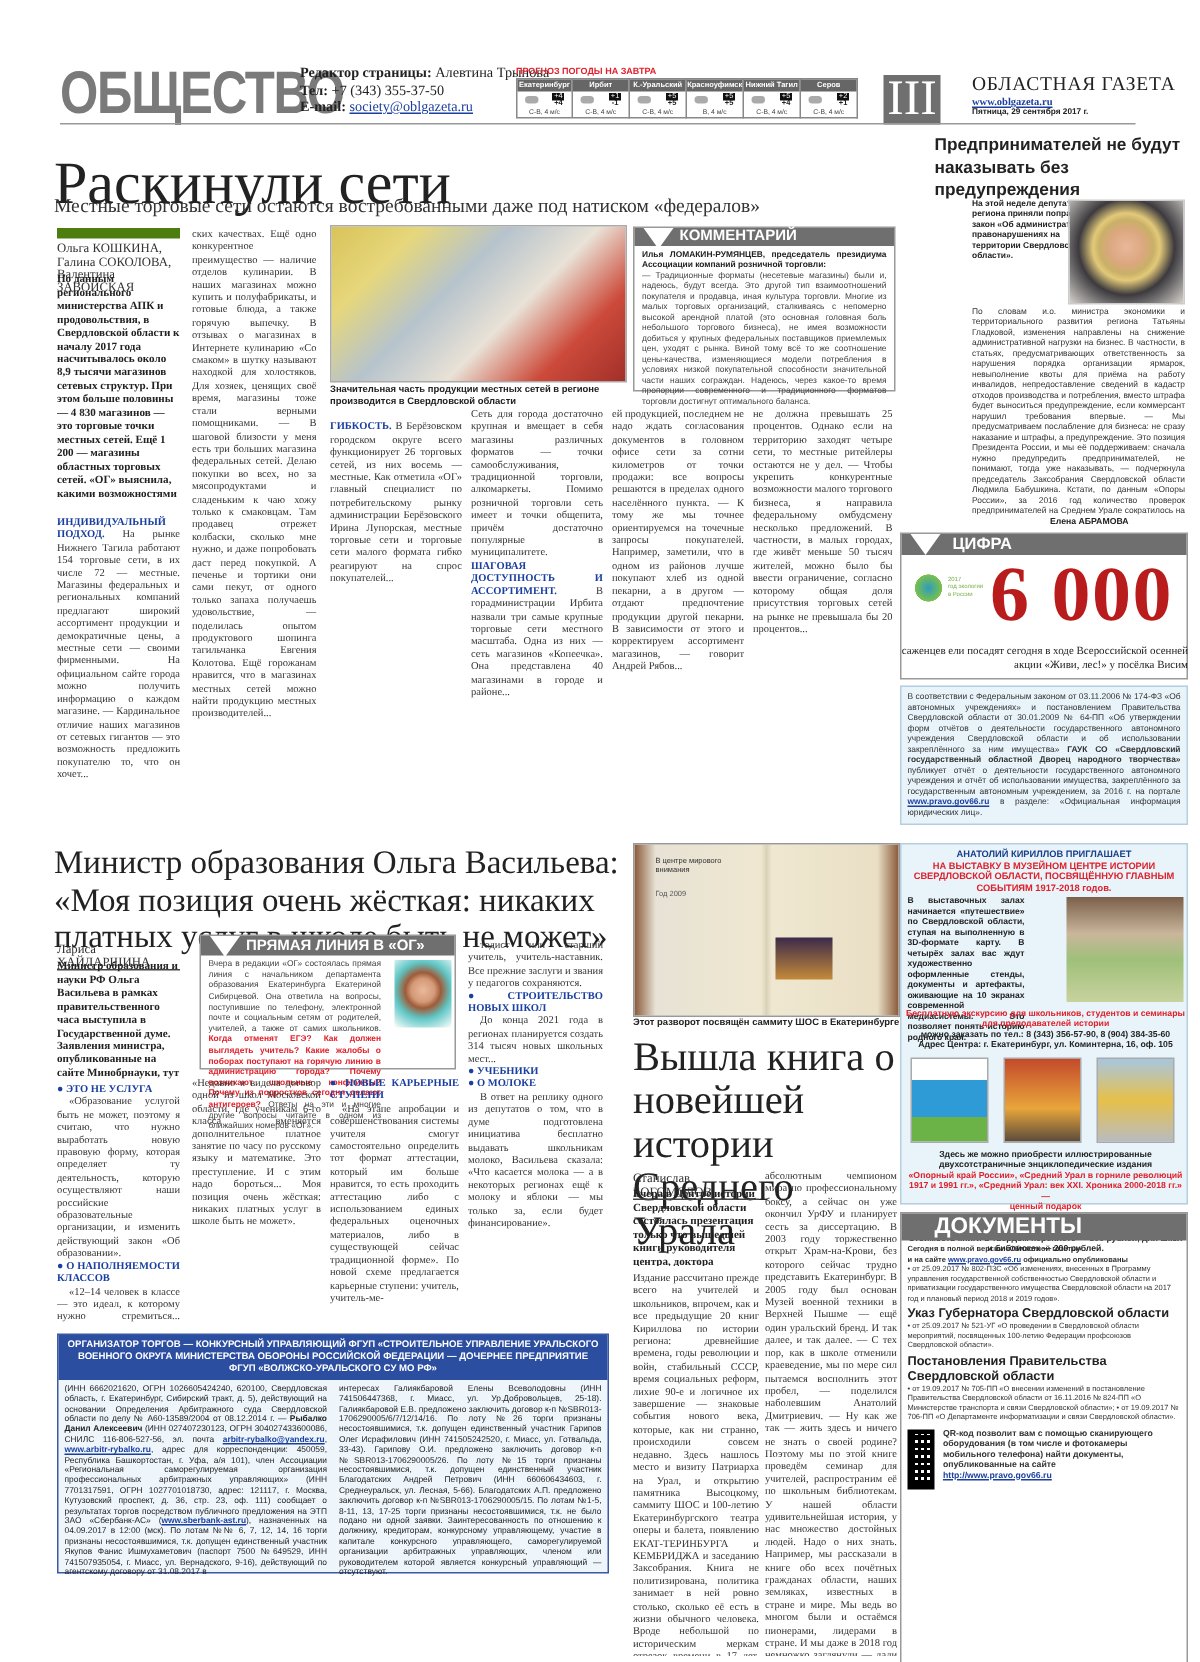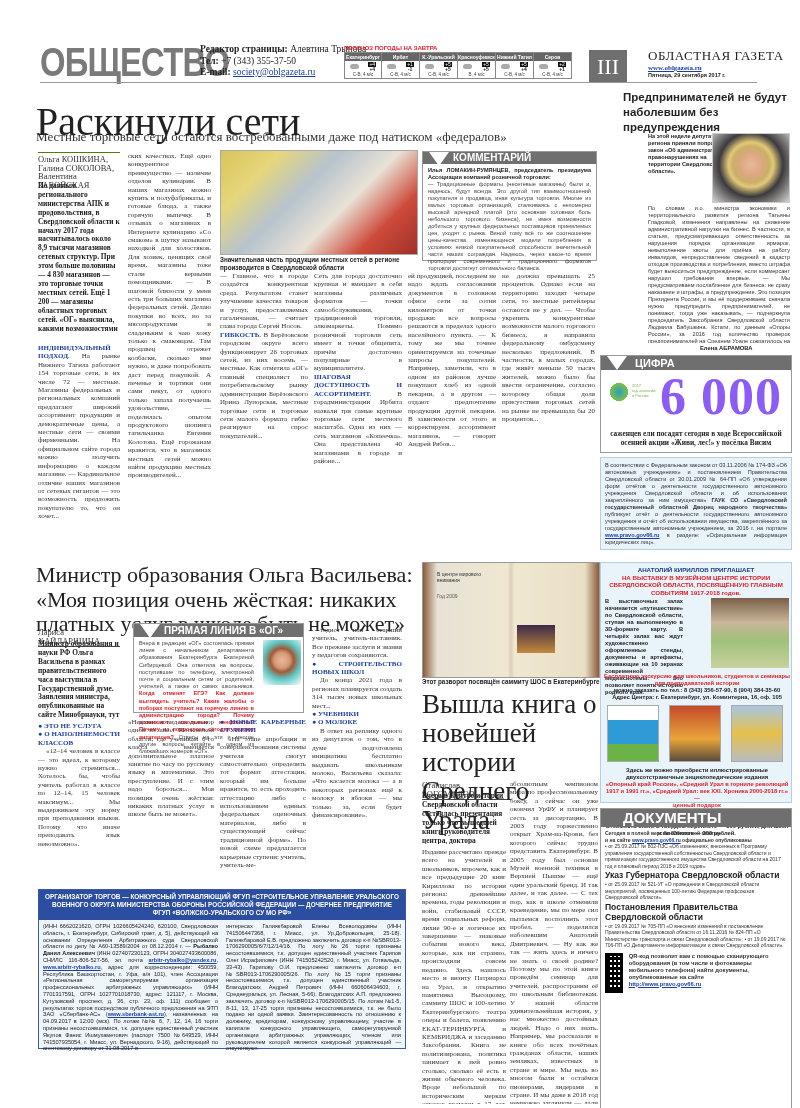--- a/index.html
+++ b/index.html
@@ -13,52 +13,52 @@
 .weather-title{font-family:"Liberation Sans",sans-serif;font-size:6px;font-weight:bold;color:#e0202a;margin-bottom:1px}
 .wrow{display:flex}
 .wcell{width:38px;border:1px solid #888;border-left:none;font-family:"Liberation Sans",sans-serif;font-size:5px;text-align:center}
 .wcell:first-child{border-left:1px solid #888}
 .wcity{background:#666;color:#fff;font-weight:bold;padding:1px 0}
 .wmid{display:flex;justify-content:space-around;align-items:center;height:11px}
 .wcloud{width:9px;height:5px;background:#aaa;border-radius:4px}
 .wtemp{font-size:5px;line-height:5px}
 .wtemp span{display:block;background:#111;color:#fff;padding:0 1px}
 .wwind{font-size:4.5px;color:#444;padding-bottom:1px}
-.pagenum{left:589px;top:50px;width:38px;height:33px;background:#6f6f6f;color:#fff;font-family:"Liberation Serif",serif;font-size:22px;line-height:33px;text-align:center}
+.pagenum{left:589px;top:50px;width:38px;height:33px;background:#6f6f6f;color:#fff;font-family:"Liberation Serif",serif;font-size:33px;line-height:33px;text-align:center}
 .masthead{left:648px;top:48px;font-family:"Liberation Serif",serif}
 .masthead .t{font-size:13px;letter-spacing:.5px}
 .masthead a{font-size:7px;color:#1a3fa0;text-decoration:underline;font-weight:bold;display:block}
 .masthead .d{font-size:5.5px;font-family:"Liberation Sans",sans-serif;font-weight:bold}
 .topline{left:40px;top:82px;width:717px;height:1px;background:#999}
 .h1{left:36px;top:100px;font-family:"Liberation Serif",serif;font-size:40px;line-height:44px;color:#222}
 .sub{left:36px;top:129px;font-family:"Liberation Serif",serif;font-size:13px;color:#333}
 .col{font-family:"Liberation Serif",serif;font-size:7px;line-height:8.4px;color:#333;text-align:justify;overflow:hidden}
 .col p{text-indent:8px}
 .lead{font-family:"Liberation Serif",serif;font-weight:bold;font-size:7.4px;line-height:8.9px;color:#222;overflow:hidden}
-.author{font-family:"Liberation Serif",serif;font-size:8.5px;line-height:9px;border-top:1px solid #4d7c0f;padding-top:2px;color:#333}
+.author{font-family:"Liberation Serif",serif;font-size:8.5px;line-height:9px;border-top:7px solid #4d7c0f;padding-top:2px;color:#333}
 .blueh{color:#1a3fa0;font-weight:bold}
 .photo{background:linear-gradient(135deg,#d9c35a 0%,#e6d77b 20%,#b6c3cc 40%,#e9e2d6 60%,#cc4a3a 80%,#a23029 100%);border:1px solid #aaa}
 .caption{font-family:"Liberation Sans",sans-serif;font-weight:bold;font-size:6.3px;line-height:7.5px;color:#222}
 .boxhead{background:#6f6f6f;color:#fff;font-family:"Liberation Sans",sans-serif;font-weight:bold;position:relative;padding-left:30px}
 .boxhead .tri{position:absolute;left:6px;top:0;width:0;height:0;border-left:10px solid transparent;border-right:10px solid transparent;border-top:14px solid #fff}
 .comment{left:422px;top:151px;width:175px;height:110px;border:1px solid #999}
 .comment .boxhead{height:12px;font-size:10px;line-height:12px}
 .comment .body{padding:3px 5px;font-family:"Liberation Sans",sans-serif;font-size:5.6px;line-height:7px;color:#444;text-align:justify}
 .comment .body b{color:#222}
 .sidebarh{left:623px;top:90px;font-family:"Liberation Sans",sans-serif;font-weight:bold;font-size:11.5px;line-height:15px;color:#222}
 .sidelead{left:648px;top:133px;width:84px;font-family:"Liberation Sans",sans-serif;font-weight:bold;font-size:5.6px;line-height:7px;color:#222}
 .sidephoto{left:712px;top:133px;width:78px;height:70px;background:radial-gradient(circle at 50% 45%,#e8b89a 0%,#dba77f 22%,#c9b067 34%,#e2c979 42%,#3c3a3e 60%,#d7d3ce 100%);border:1px solid #ccc}
 .sidebody{left:648px;top:205px;width:142px;font-family:"Liberation Sans",sans-serif;font-size:5.6px;line-height:7px;color:#333;text-align:justify}
 .sideauthor{left:700px;top:345px;font-family:"Liberation Sans",sans-serif;font-weight:bold;font-size:5.8px}
 .cifra{left:600px;top:355px;width:192px;height:98px;border:1px solid #999}
 .cifra .boxhead{height:14px;font-size:11px;line-height:14px;padding-left:34px}
-.big6000{left:640px;top:372px;font-family:"Liberation Serif",serif;font-weight:bold;font-size:52px;color:#8b5cf6;line-height:50px;letter-spacing:1px}
+.big6000{left:640px;top:372px;font-family:"Liberation Serif",serif;font-weight:bold;font-size:52px;color:#b91c1c;line-height:50px;letter-spacing:1px}
 .eco{left:608px;top:382px;width:22px;height:20px;border-radius:50%;background:radial-gradient(circle,#2e9bbd 0%,#7ac14a 60%,#fff 62%)}
 .ecotxt{left:616px;top:383px;font-family:"Liberation Sans",sans-serif;font-size:4px;color:#7ab04a;width:24px;line-height:5px}
-.cifratxt{left:600px;top:430px;width:192px;text-align:center;font-family:"Liberation Serif",serif;font-weight:bold;font-size:7.3px;line-height:8.5px}
+.cifratxt{left:600px;top:430px;width:192px;text-align:right;font-family:"Liberation Serif",serif;font-weight:normal;font-size:7.3px;line-height:8.5px}
 .notice{left:600px;top:457px;width:192px;height:93px;background:#e8f3fa;border:1px solid #b5cfdf;padding:4px;font-family:"Liberation Sans",sans-serif;font-size:5.6px;line-height:7px;text-align:justify;color:#333}
 .notice a{color:#1a3fa0;font-weight:bold;text-decoration:underline}
 .expo{left:600px;top:562px;width:192px;height:241px;background:#e8f3fa;border:1px solid #b5cfdf}
 .expo .hd{text-align:center;font-family:"Liberation Sans",sans-serif;font-weight:bold;font-size:6.2px;line-height:7.5px;padding-top:3px}
 .red{color:#e0202a}
 .navy{color:#1a3f8a}
 .expo .txt{position:absolute;left:4px;top:35px;width:78px;font-family:"Liberation Sans",sans-serif;font-weight:bold;font-size:5.7px;line-height:7px;color:#222;text-align:justify}
 .expo .img{position:absolute;left:82px;top:35px;width:78px;height:70px;background:linear-gradient(180deg,#7b5f4a 0%,#c9b69b 35%,#9fc07a 60%,#c8d29e 100%)}
 .expo .cta{position:absolute;left:2px;top:110px;width:188px;text-align:center;font-family:"Liberation Sans",sans-serif;font-weight:bold;font-size:5.8px;line-height:7px}
 .book{position:absolute;top:142px;width:52px;height:57px;border:1px solid #aaa}
@@ -177,33 +177,33 @@
 
 <div class="abs comment">
   <div class="boxhead"><span class="tri"></span><span>КОММЕНТАРИЙ</span></div>
   <div class="body">
     <b>Илья ЛОМАКИН-РУМЯНЦЕВ, председатель президиума Ассоциации компаний розничной торговли:</b>
     <div>— Традиционные форматы (несетевые магазины) были и, надеюсь, будут всегда. Это другой тип взаимоотношений покупателя и продавца, иная культура торговли. Многие из малых торговых организаций, сталкиваясь с непомерно высокой арендной платой (это основная головная боль небольшого торгового бизнеса), не имея возможности добиться у крупных федеральных поставщиков приемлемых цен, уходят с рынка. Виной тому всё то же соотношение цены-качества, изменяющиеся модели потребления в условиях низкой покупательной способности значительной части наших сограждан. Надеюсь, через какое-то время пропорции современного и традиционного форматов торговли достигнут оптимального баланса.</div>
   </div>
 </div>
 
 <div class="abs col" style="left:220px;top:272px;width:88px;height:282px">
-  <span>— Главное, что в городе создаётся конкурентная среда. Результатом станет улучшение качества товаров и услуг, предоставляемых гагаличанам, — считает глава города Сергей Носов.</span><br>
+  <br>
   <span class="blueh">ГИБКОСТЬ.</span>
   <span>В Берёзовском городском округе всего функционирует 26 торговых сетей, из них восемь — местные. Как отметила «ОГ» главный специалист по потребительскому рынку администрации Берёзовского Ирина Лупорская, местные торговые сети и торговые сети малого формата гибко реагируют на спрос покупателей...</span>
 </div>
 <div class="abs col" style="left:314px;top:272px;width:88px;height:282px">
   <span>Сеть для города достаточно крупная и вмещает в себя магазины различных форматов — точки самообслуживания, традиционной торговли, алкомаркеты. Помимо розничной торговли сеть имеет и точки общепита, причём достаточно популярные в муниципалитете.</span><br>
   <span class="blueh">ШАГОВАЯ ДОСТУПНОСТЬ И АССОРТИМЕНТ.</span>
   <span>В горадминистрации Ирбита назвали три самые крупные торговые сети местного масштаба. Одна из них — сеть магазинов «Копеечка». Она представлена 40 магазинами в городе и районе...</span>
 </div>
 <div class="abs col" style="left:408px;top:272px;width:88px;height:282px">ей продукцией, последнем не надо ждать согласования документов в головном офисе сети за сотни километров от точки продажи: все вопросы решаются в пределах одного населённого пункта. — К тому же мы точнее ориентируемся на точечные запросы покупателей. Например, заметили, что в одном из районов лучше покупают хлеб из одной пекарни, а в другом — отдают предпочтение продукции другой пекарни. В зависимости от этого и корректируем ассортимент магазинов, — говорит Андрей Рябов...</div>
 <div class="abs col" style="left:502px;top:272px;width:93px;height:282px">не должна превышать 25 процентов. Однако если на территорию заходят четыре сети, то местные ритейлеры остаются не у дел. — Чтобы укрепить конкурентные возможности малого торгового бизнеса, я направила федеральному омбудсмену несколько предложений. В частности, в малых городах, где живёт меньше 50 тысяч жителей, можно было бы ввести ограничение, согласно которому общая доля присутствия торговых сетей на рынке не превышала бы 20 процентов...</div>
 
-<div class="abs sidebarh" style="width:170px">Предпринимателей не будут наболевшим без предупреждения</div>
+<div class="abs sidebarh" style="width:170px">Предпринимателей не будут наказывать без предупреждения</div>
 <div class="abs sidelead">На этой неделе депутаты региона приняли поправки в закон «Об административных правонарушениях на территории Свердловской области».</div>
 <div class="abs sidephoto"></div>
 <div class="abs sidebody" style="height:138px;overflow:hidden">По словам и.о. министра экономики и территориального развития региона Татьяны Гладковой, изменения направлены на снижение административной нагрузки на бизнес. В частности, в статьях, предусматривающих ответственность за нарушения порядка организации ярмарок, невыполнение квоты для приёма на работу инвалидов, непредоставление сведений в кадастр отходов производства и потребления, вместо штрафа будет выноситься предупреждение, если коммерсант нарушил требования впервые. — Мы предусматриваем послабление для бизнеса: не сразу наказание и штрафы, а предупреждение. Это позиция Президента России, и мы её поддерживаем: сначала нужно предупредить предпринимателей, не понимают, тогда уже наказывать, — подчеркнула председатель Заксобрания Свердловской области Людмила Бабушкина. Кстати, по данным «Опоры России», за 2016 год количество проверок предпринимателей на Среднем Урале сократилось на четверть — с 13 до 10 тысяч.</div>
 <div class="abs sideauthor">Елена АБРАМОВА</div>
 
 <div class="abs cifra">
   <div class="boxhead"><span class="tri"></span><span>ЦИФРА</span></div>
 </div>
 <div class="abs eco"></div>
 <div class="abs ecotxt" style="left:632px">
@@ -259,20 +259,21 @@
   </div>
 </div>
 
 <div class="abs minister-h">Министр образования Ольга Васильева: «Моя позиция очень жёсткая: никаких платных услуг в школе быть не может»</div>
 <div class="abs" style="left:38px;top:626px;width:82px">
     <div class="author" style="border-top:none;border-bottom:1px solid #444">Лариса ХАЙДАРШИНА</div>
   </div>
 <div class="abs lead" style="left:38px;top:640px;width:82px;height:80px">Министр образования и науки РФ Ольга Васильева в рамках правительственного часа выступила в Государственной думе. Заявления министра, опубликованные на сайте Минобрнауки, тут же стали предметом обсуждения общественности — и родителей, и педагогов. «ОГ» публикует самые яркие из них.</div>
 <div class="abs col" style="left:38px;top:722px;width:82px;height:160px">
   <div class="blueh">● ЭТО НЕ УСЛУГА</div>
+  <p>«Образование услугой быть не может, поэтому я считаю, что нужно выработать новую правовую форму, которая определяет ту деятельность, которую осуществляют наши российские образовательные организации, и изменить действующий закон «Об образовании».</p>
   <div class="blueh">● О НАПОЛНЯЕМОСТИ КЛАССОВ</div>
   <p>«12–14 человек в классе — это идеал, к которому нужно стремиться... Хотелось бы, чтобы учитель работал в классе по 12–14, 15 человек максимум... Мы выдерживаем эту норму при преподавании языков. Потому что иначе преподавать язык невозможно».</p>
 
 </div>
 
 <div class="abs pryam">
   <div class="boxhead"><span class="tri"></span><span>ПРЯМАЯ ЛИНИЯ В «ОГ»</span></div>
   <div class="body">
     <span>Вчера в редакции «ОГ» состоялась прямая линия с начальником департамента образования Екатеринбурга Екатериной Сибирцевой. Она ответила на вопросы, поступившие по телефону, электронной почте и социальным сетям от родителей, учителей, а также от самих школьников.</span>
     <b class="red">Когда отменят ЕГЭ? Как должен выглядеть учитель? Какие жалобы о поборах поступают на горячую линию в администрацию города? Почему возникают школьные конфликты? Почему из подростков сегодня делают антигероев?</b>

